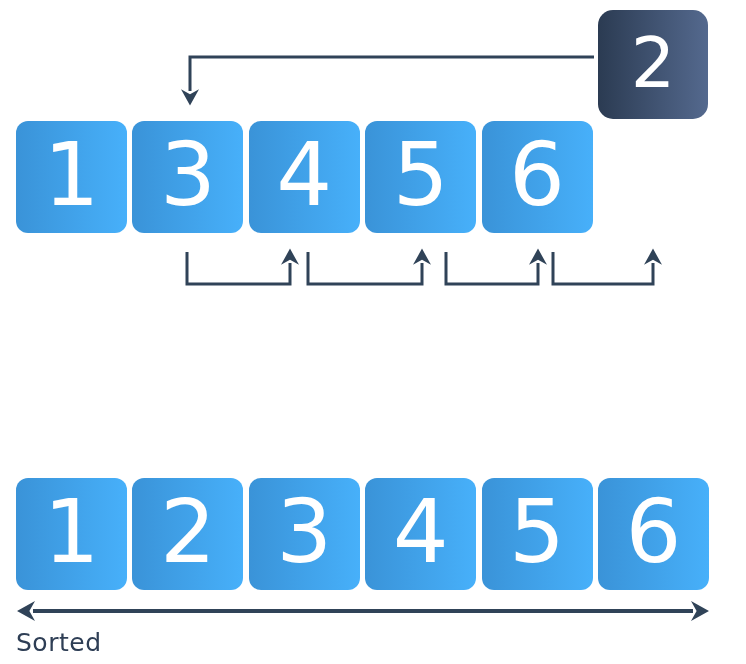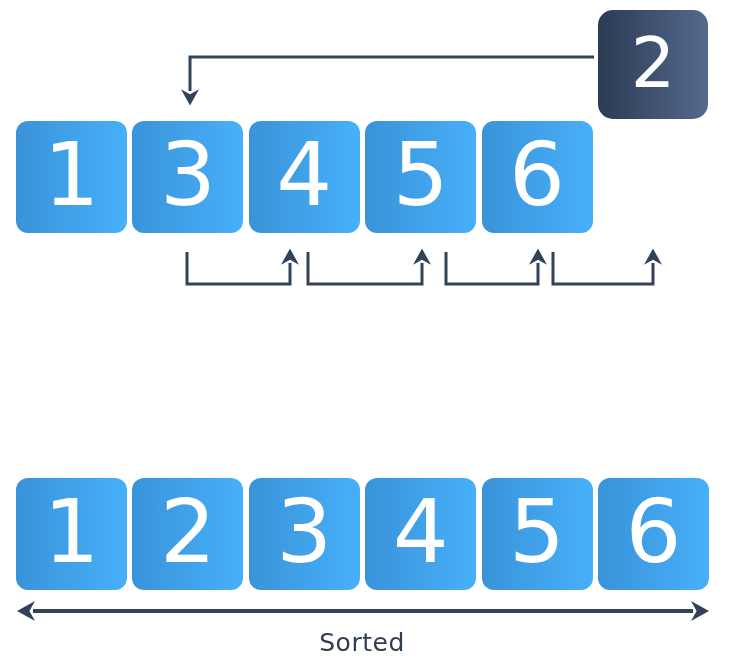--- a/index.html
+++ b/index.html
@@ -68,21 +68,21 @@
     font-size: 70px;
     line-height: 1;
     transform: translateY(-2px);
   }
 
   .sorted-label {
     position: absolute;
     left: 16px;
     top: 628px;
     width: 692px;
-    text-align: center;
+    text-align: left;
     color: var(--label-color, #2e3e55);
     font-size: 25px;
     letter-spacing: 0.5px;
   }
 </style>
 </head>
 <body>
 
 <div class="canvas">
 

